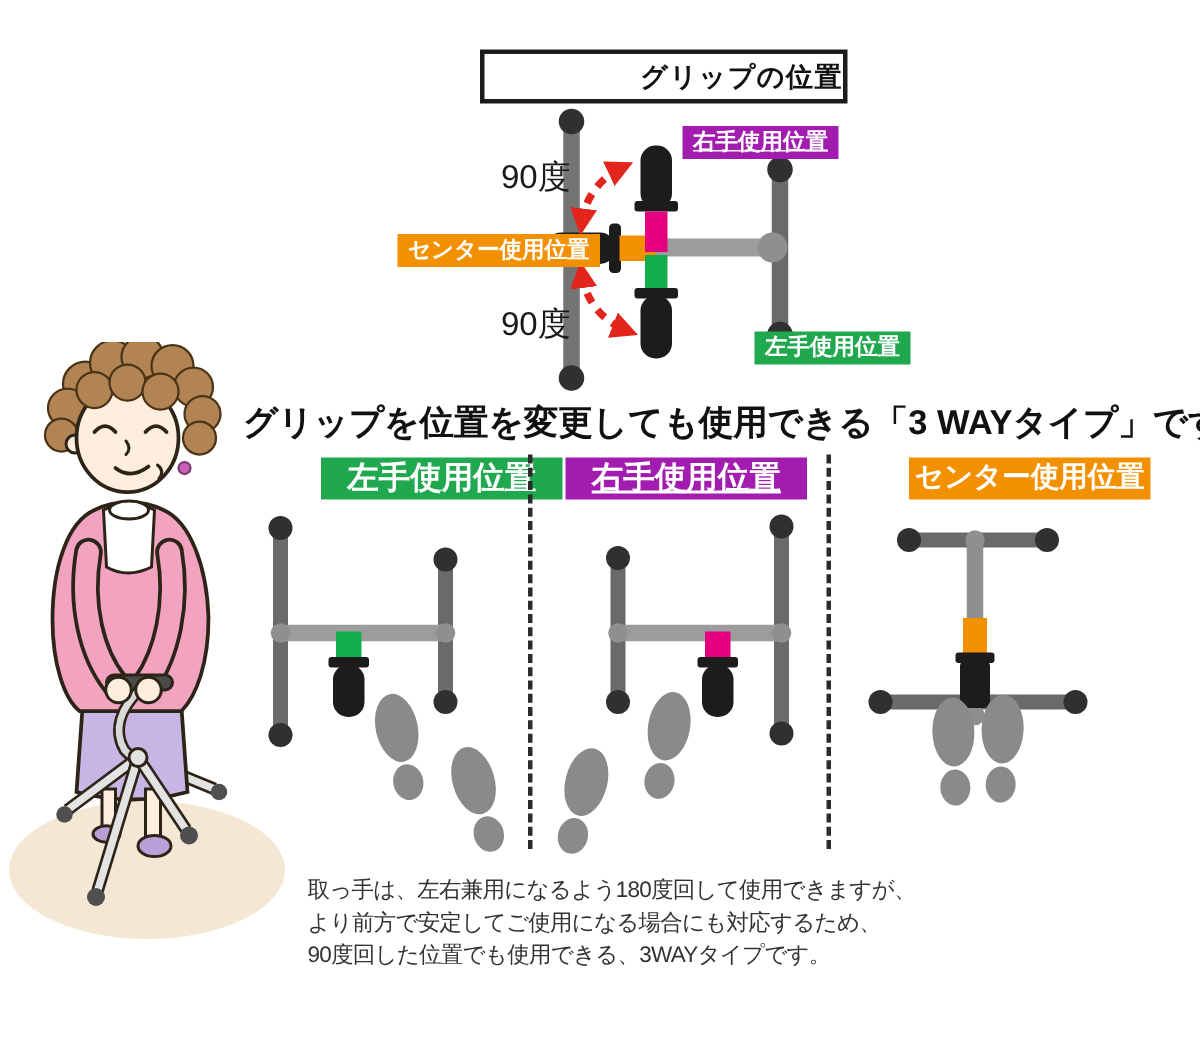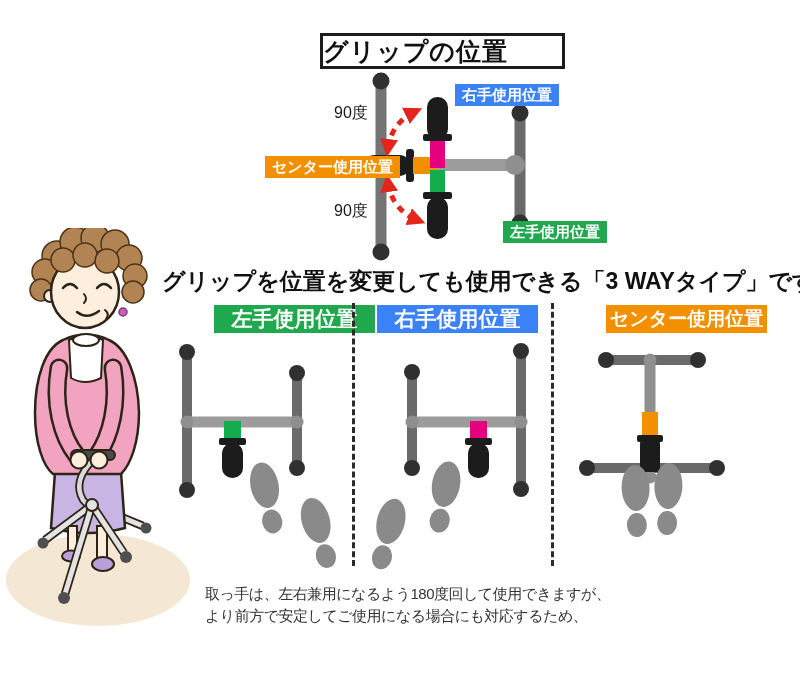--- a/index.html
+++ b/index.html
@@ -5,31 +5,31 @@
   html,body{margin:0;padding:0;background:#fff;}
   .stage{
     position:relative;width:800px;height:700px;background:#ffffff;overflow:hidden;
     font-family:"Liberation Sans","DejaVu Sans",sans-serif;
   }
   .abs{position:absolute;}
   
   .title-box{
     position:absolute;left:320px;top:33px;width:239px;height:30px;
     border:3px solid #1c1c1c;background:#fff;color:#111;
-    font-size:25px;font-weight:bold;text-align:left;line-height:30px;letter-spacing:1px;
+    font-size:18px;font-weight:bold;text-align:right;line-height:30px;letter-spacing:1px;
   }
   
   .top-label{
     position:absolute;color:#fff;font-weight:bold;font-size:15px;line-height:20px;
     padding:1px 7px;white-space:nowrap;
   }
-  .bg-pink{background:#3b82f6;}
+  .bg-pink{background:#a21caf;text-decoration:underline;}
   .bg-green{background:#1fa84e;margin-left:48px;}
   .bg-orange{background:#f39000;margin-left:36px;}
-  .deg{position:absolute;font-size:16px;color:#1a1a1a;font-weight:500;white-space:nowrap;}
+  .deg{position:absolute;font-size:22px;color:#1a1a1a;font-weight:500;white-space:nowrap;}
   
   .caption{
     position:absolute;left:162px;top:266px;width:630px;
     font-size:23px;font-weight:bold;color:#111;white-space:nowrap;
   }
   
   .col-header{
     position:absolute;top:305px;height:28px;color:#fff;font-weight:bold;
     text-align:center;line-height:28px;white-space:nowrap;
   }
@@ -168,20 +168,21 @@
       <circle cx="650" cy="477" r="6.5" fill="#8f8f8f"></circle>
       <rect x="640" y="440" width="20" height="32" rx="4" fill="#1c1c1c"></rect>
       <use href="#fp" transform="translate(636,500) rotate(-2)" fill="#8a8a8a"></use>
       <use href="#fp" transform="translate(668,498) rotate(2)" fill="#8a8a8a"></use>
     </g>
   </svg>
 
   <div class="note">
     <div>取っ手は、左右兼用になるよう180度回して使用できますが、</div>
     <div>より前方で安定してご使用になる場合にも対応するため、</div>
+    <div>90度回した位置でも使用できる、3WAYタイプです。</div>
   </div>
 
   <svg class="abs" style="left:5px;top:228px;" width="195" height="415" viewBox="0 0 195 415">
 
     <ellipse cx="93" cy="352" rx="92" ry="46" fill="#f4e8d5"></ellipse>
 
     <g>
       <line x1="87" y1="277" x2="138" y2="298" stroke="#2d2418" stroke-width="8.5"></line>
       <line x1="87" y1="277" x2="138" y2="298" stroke="#e3e3e3" stroke-width="5"></line>
       <circle cx="141" cy="300" r="5.5" fill="#4f4f4f"></circle>

